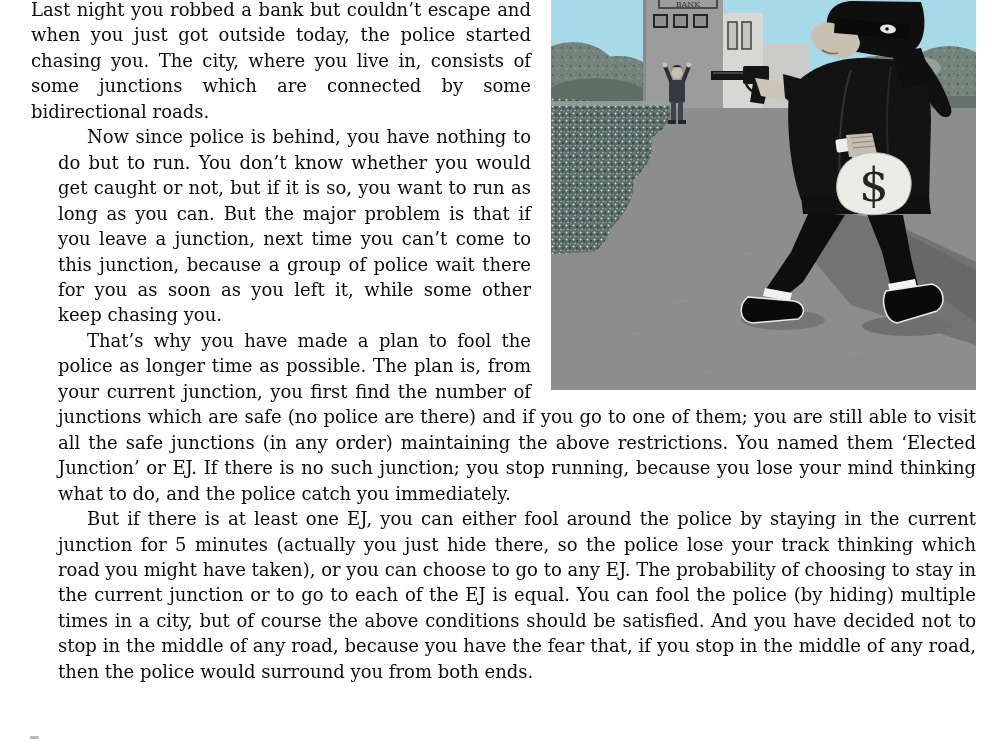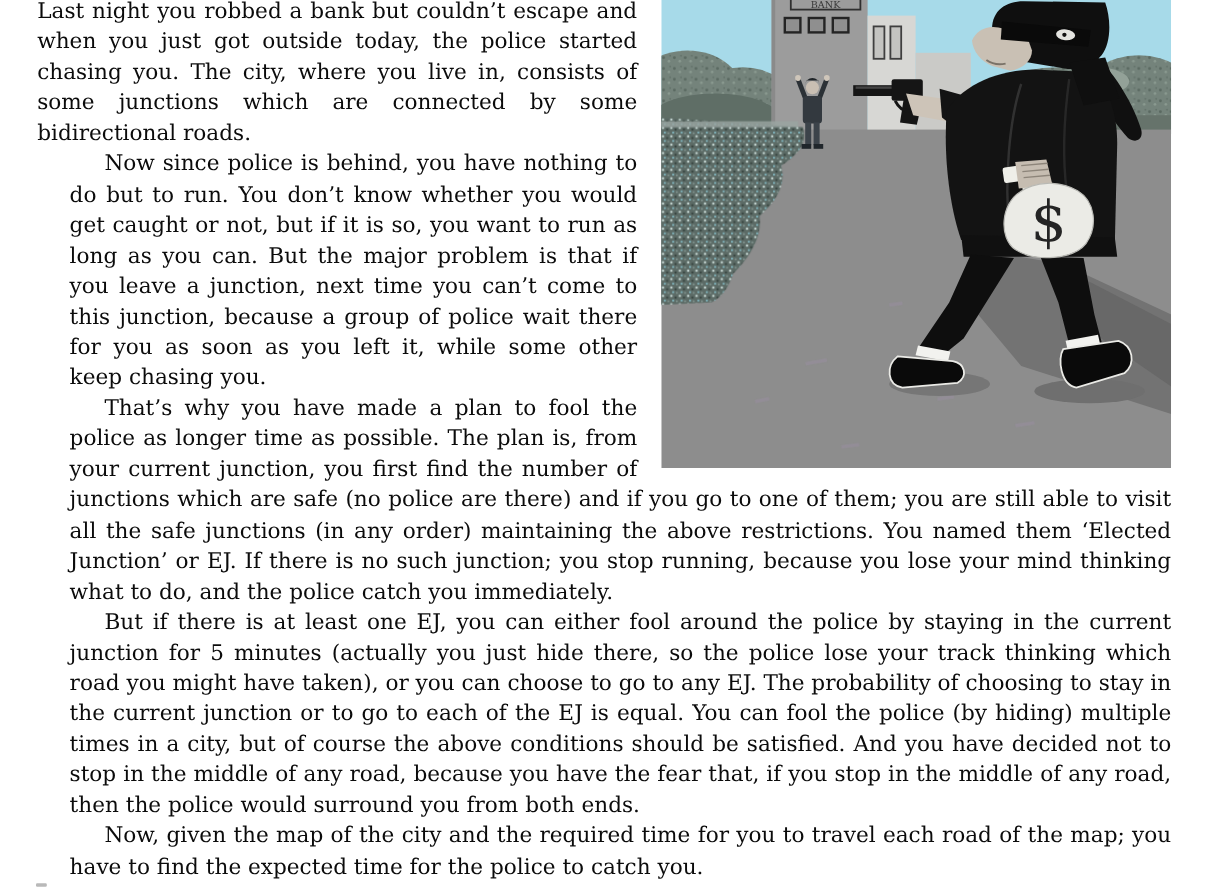--- a/index.html
+++ b/index.html
@@ -166,17 +166,16 @@
             <text x="323" y="201" text-anchor="middle" font-size="47" fill="#242424" font-family="DejaVu Serif, serif">$</text>
           </g>
         </g>
       </svg>
     </figure>
 
     <p>Last night you robbed a bank but couldn’t escape and when you just got outside today, the police started chasing you. The city, where you live in, consists of some junctions which are connected by some bidirectional roads.</p>
     <p class="indent">Now since police is behind, you have nothing to do but to run. You don’t know whether you would get caught or not, but if it is so, you want to run as long as you can. But the major problem is that if you leave a junction, next time you can’t come to this junction, because a group of police wait there for you as soon as you left it, while some other keep chasing you.</p>
     <p class="indent">That’s why you have made a plan to fool the police as longer time as possible. The plan is, from your current junction, you first find the number of junctions which are safe (no police are there) and if you go to one of them; you are still able to visit all the safe junctions (in any order) maintaining the above restrictions. You named them ‘Elected Junction’ or EJ. If there is no such junction; you stop running, because you lose your mind thinking what to do, and the police catch you immediately.</p>
     <p class="indent">But if there is at least one EJ, you can either fool around the police by staying in the current junction for 5 minutes (actually you just hide there, so the police lose your track thinking which road you might have taken), or you can choose to go to any EJ. The probability of choosing to stay in the current junction or to go to each of the EJ is equal. You can fool the police (by hiding) multiple times in a city, but of course the above conditions should be satisfied. And you have decided not to stop in the middle of any road, because you have the fear that, if you stop in the middle of any road, then the police would surround you from both ends.</p>
-    <p class="indent">Now, given the map of the city and the required time for you to travel each road of the map; you have to find the expected time for the police to catch you.</p>
   </div>
 
   <div class="cropped-heading"></div>
 </div>
 
 </body></html>

